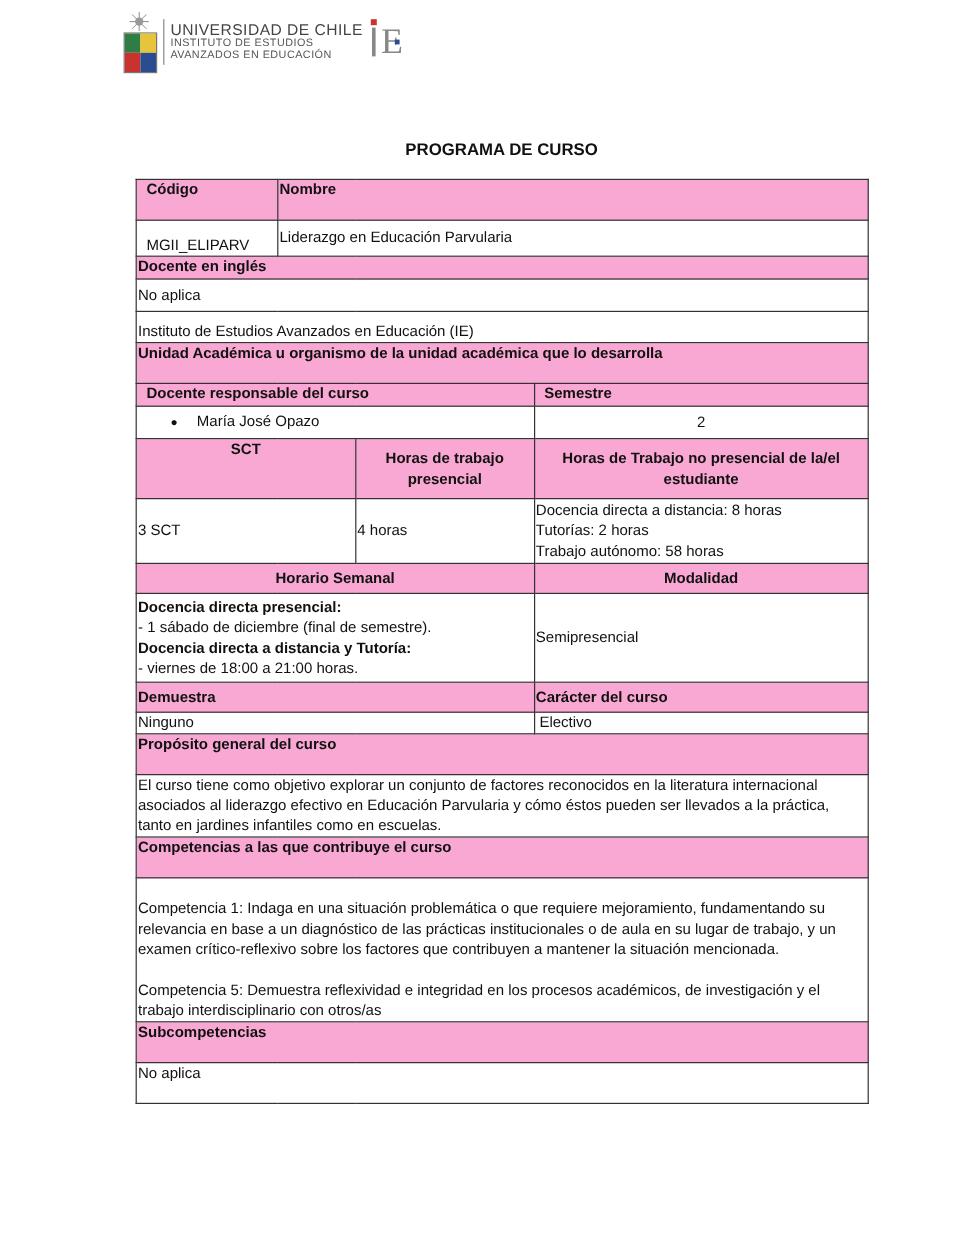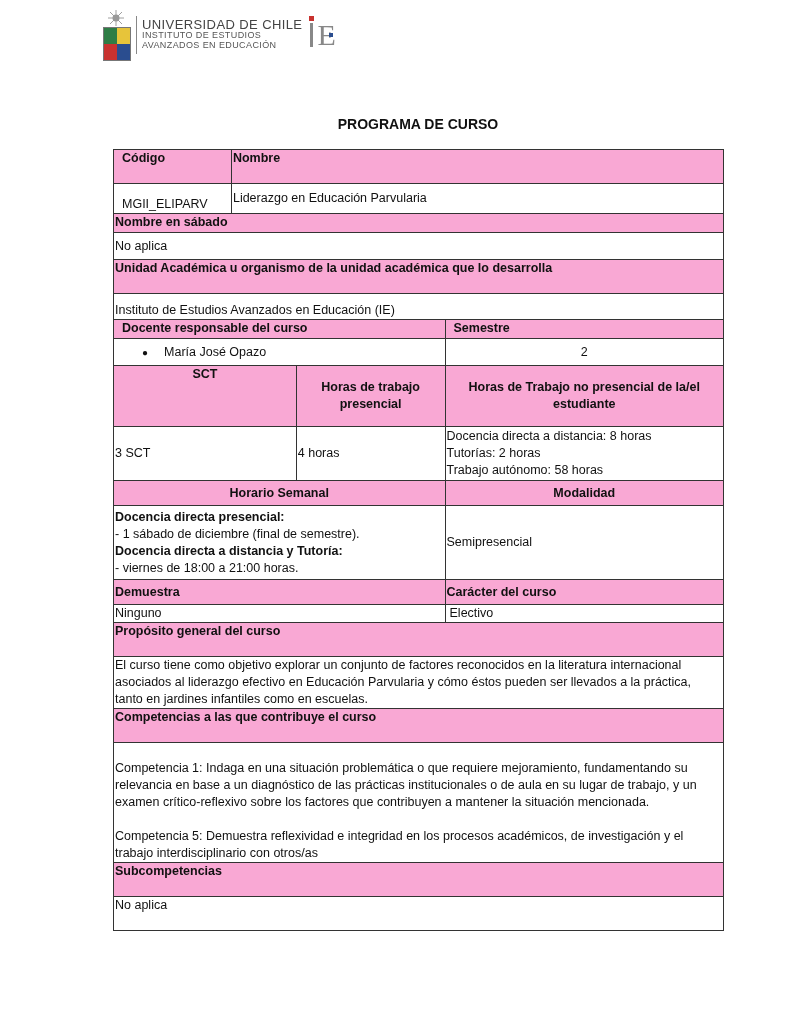--- a/index.html
+++ b/index.html
@@ -76,42 +76,42 @@
   <tbody>
       <tr style="height:34px">
     <td class="g pad">Código</td>
     <td class="g" colspan="3">Nombre</td>
   </tr>
   <tr style="height:27px">
     <td class="pad mid" style="padding-top:12px">MGII_ELIPARV</td>
     <td colspan="3" class="mid" style="padding-bottom:1px">Liderazgo en Educación Parvularia</td>
   </tr>
   <tr style="height:19px">
-    <td class="g" colspan="4">Nombre en sábado</td>
+    <td class="g" colspan="4">Docente en inglés</td>
   </tr>
   <tr style="height:27px">
     <td colspan="4" class="mid">No aplica</td>
   </tr>
+  <tr style="height:26px">
+    <td colspan="4" style="vertical-align:bottom">Instituto de Estudios Avanzados en Educación (IE)</td>
+  </tr>
   <tr style="height:34px">
     <td class="g" colspan="4">Unidad Académica u organismo de la unidad académica que lo desarrolla</td>
-  </tr>
-  <tr style="height:26px">
-    <td colspan="4" style="vertical-align:bottom">Instituto de Estudios Avanzados en Educación (IE)</td>
   </tr>
   <tr style="height:19px">
     <td class="g pad" colspan="3">Docente responsable del curso</td>
     <td class="g pad">Semestre</td>
   </tr>
   <tr style="height:27px">
     <td colspan="3" class="mid" style="padding-left:28px">
       <span style="font-size:10px;margin-right:16px">●</span><span>María José Opazo</span>
     </td>
     <td class="c mid">2</td>
   </tr>
-  <tr style="height:61px">
+  <tr style="height:50px">
     <td class="g c" colspan="2">SCT</td>
     <td class="g c mid">Horas de trabajo presencial</td>
     <td class="g c mid">Horas de Trabajo no presencial de la/el estudiante</td>
   </tr>
   <tr style="height:54px">
     <td colspan="2" class="mid">3 SCT</td>
     <td class="mid">4 horas</td>
     <td class="mid">
       <div>Docencia directa a distancia: 8 horas</div>
       <div>Tutorías: 2 horas</div>

